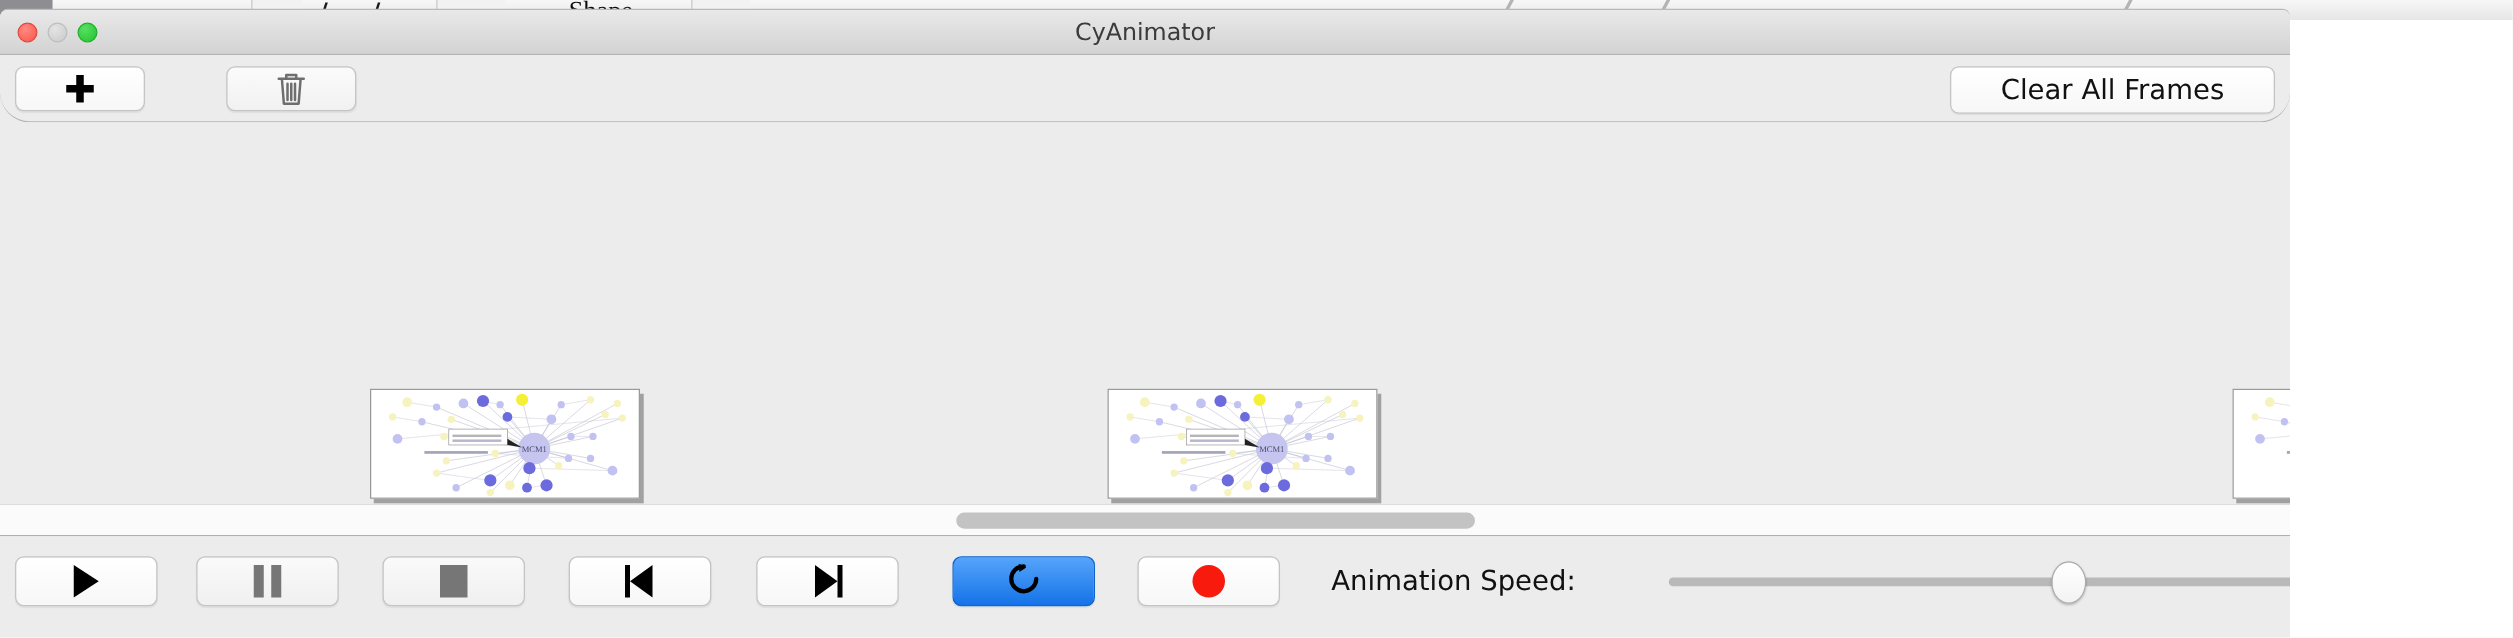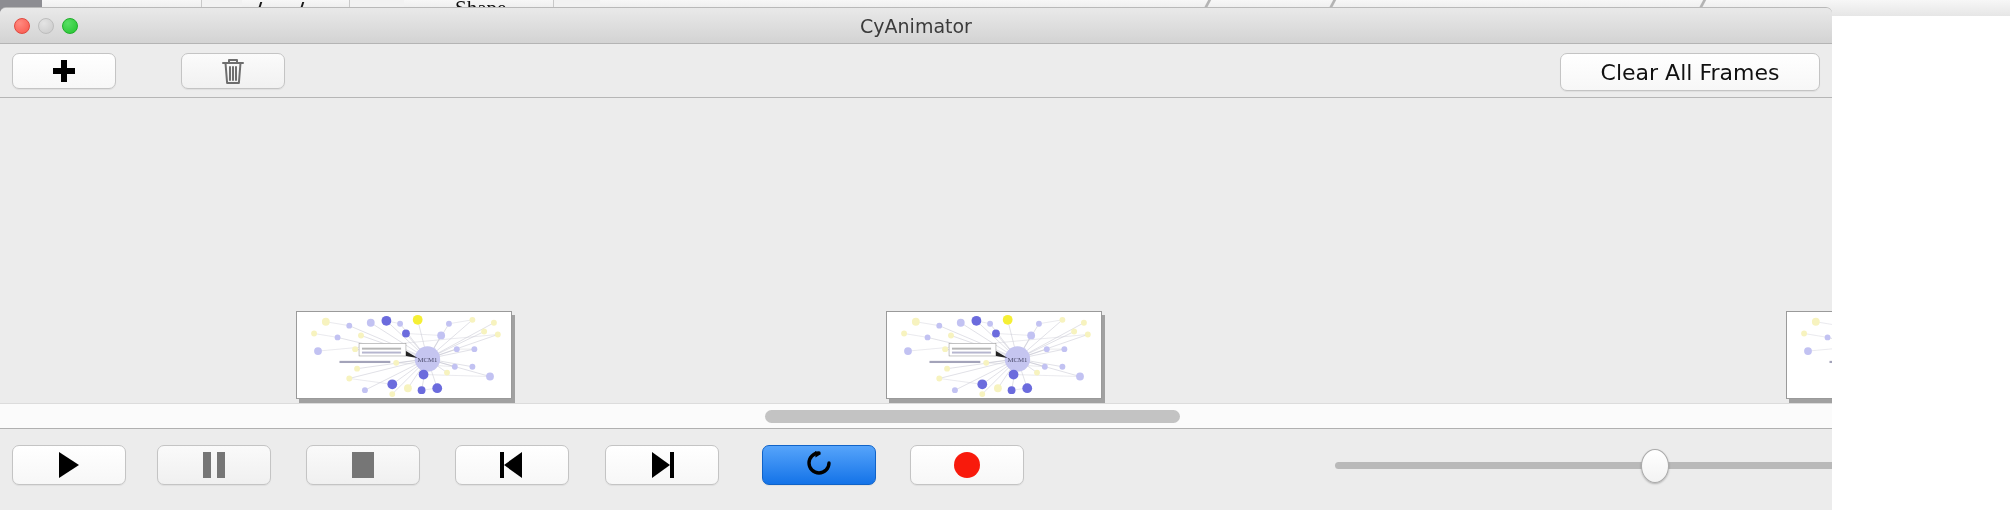--- a/index.html
+++ b/index.html
@@ -70,20 +70,21 @@
     text-align: center;
     font-size: 19px; color: #3b3b3b;
     font-family: "DejaVu Sans", sans-serif;
   }
 
   
   #toolbar {
     position: relative; height: 54px;
     background: #ececec;
     border-bottom: 1px solid #b6b6b6;
+    border-radius: 24px;
   }
   .btn {
     position: absolute;
     background: linear-gradient(#ffffff, #f7f7f7);
     border: 1px solid #c4c4c4;
     border-radius: 7px;
     display: flex; align-items: center; justify-content: center;
     box-shadow: 0 1px 1px rgba(0,0,0,.06);
   }
   .btn.flat { background: linear-gradient(#fbfbfb, #f1f1f1); }
@@ -549,19 +550,20 @@
         <div class="cbtn accent" style="left: 762px;">
           <span><svg width="30" height="30" viewBox="0 0 30 30">
               <path d="M15 5 A10 10 0 1 0 25 15" fill="none" stroke="#000" stroke-width="3.4" stroke-linecap="round"></path>
               <path d="M11 3 L17 6 L11.5 9.5 Z" fill="#000"></path>
             </svg></span>
         </div>
         <div class="cbtn" style="left: 910px;">
           <span class="ic-record"></span>
         </div>
       </div>
+    <div id="speed-label" style="left: 1065px;">Animation Speed:</div>
     <div id="speed-slider" style="left: 1335px; width: 640px;">
       <div id="speed-track"></div>
       <div id="speed-thumb" style="left: 306px;"></div>
     </div>
   </div>
 
 </div>
 
 </body></html>

